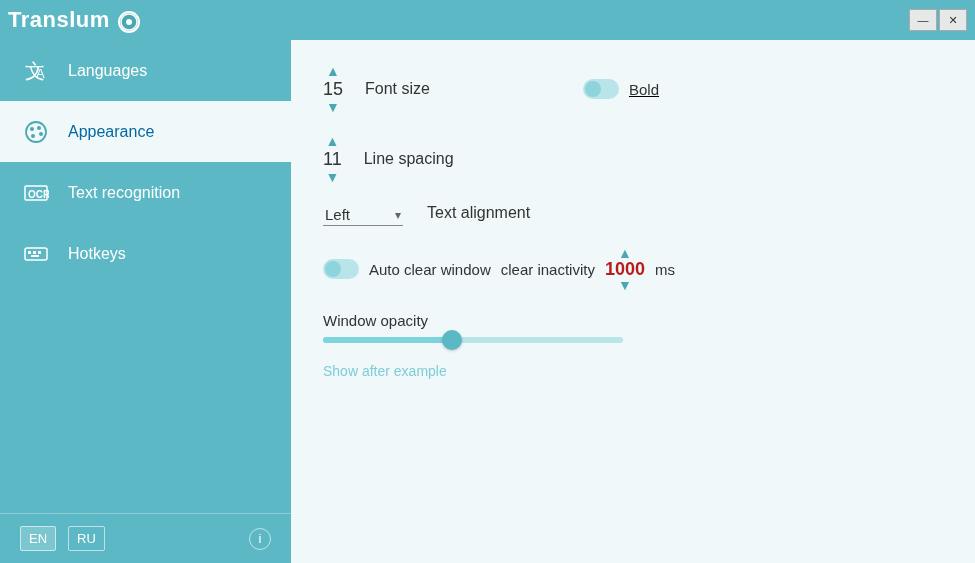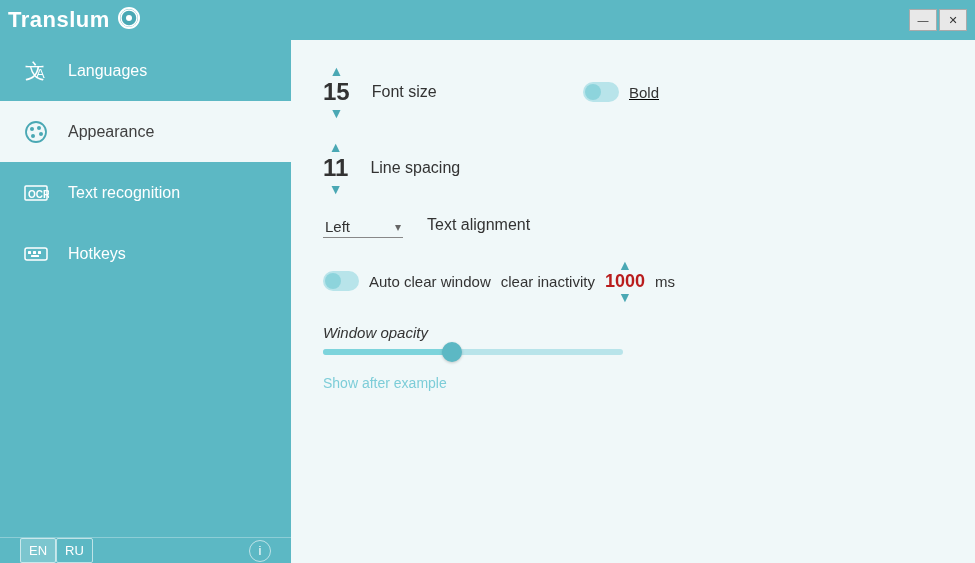--- a/index.html
+++ b/index.html
@@ -18,21 +18,21 @@
       display: flex;
       align-items: center;
       justify-content: space-between;
       background: #5cb8c4;
       padding: 0 8px;
       height: 40px;
       flex-shrink: 0;
     }
     .title-bar-left {
       display: flex;
-      align-items: flex-start;
+      align-items: flex-end;
       gap: 8px;
     }
     .app-title {
       color: white;
       font-size: 22px;
       font-weight: bold;
       letter-spacing: 0.5px;
     }
     .app-logo {
       width: 22px;
@@ -82,35 +82,36 @@
       display: flex;
       align-items: center;
       gap: 16px;
       padding: 0 20px;
       height: 61px;
       cursor: pointer;
       color: white;
       font-size: 16px;
       font-weight: 500;
     }
-    .sidebar-item.active { background: #f0f8f9; color: #404040; }
+    .sidebar-item.active { background: #f0f8f9; color: #0369a1; }
     .sidebar-icon {
       width: 32px;
       height: 32px;
       display: flex;
       align-items: center;
       justify-content: center;
       flex-shrink: 0;
     }
     .sidebar-icon svg { width: 26px; height: 26px; }
     .sidebar-spacer { flex: 1; }
     .sidebar-bottom {
       display: flex;
       align-items: center;
-      padding: 0 20px;
+      padding: 12px 20px;
+      gap: 12px;
       border-top: 1px solid rgba(255,255,255,0.3);
     }
     .lang-btn {
       background: transparent;
       border: 1px solid rgba(255,255,255,0.6);
       color: white;
       font-size: 13px;
       padding: 4px 8px;
       cursor: pointer;
       border-radius: 2px;
@@ -180,22 +181,22 @@
       min-width: 200px;
     }
     .spinner {
       display: flex;
       flex-direction: column;
       align-items: center;
       margin-right: 10px;
       color: #4aa8b4;
     }
     .spinner-value {
-      font-size: 24px;
-      font-weight: bold;
+      font-size: 18px;
+      font-weight: normal;
       color: #333;
       line-height: 1;
       margin: 2px 0;
     }
     .spinner-arrow {
       color: #4aa8b4;
       font-size: 14px;
       cursor: pointer;
       line-height: 1;
       user-select: none;
@@ -279,21 +280,20 @@
     .spinner-inline-value {
       font-size: 18px;
       font-weight: bold;
       color: #b91c1c;
       line-height: 1;
     }
 
     
     .opacity-row {
       margin-bottom: 16px;
-      font-style: italic;
     }
     .opacity-label {
       font-size: 15px;
       color: #333;
       margin-bottom: 8px;
     }
     .slider-track {
       width: 300px;
       height: 6px;
       background: #b8e4ea;

